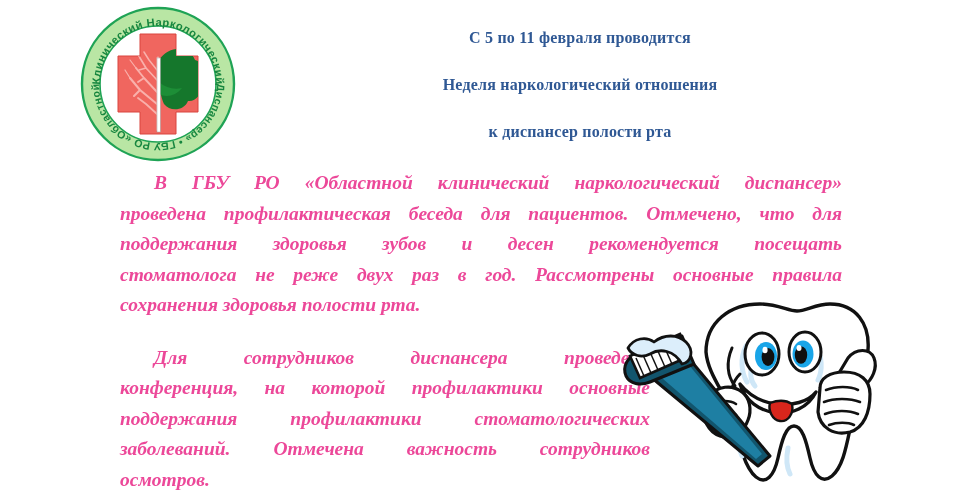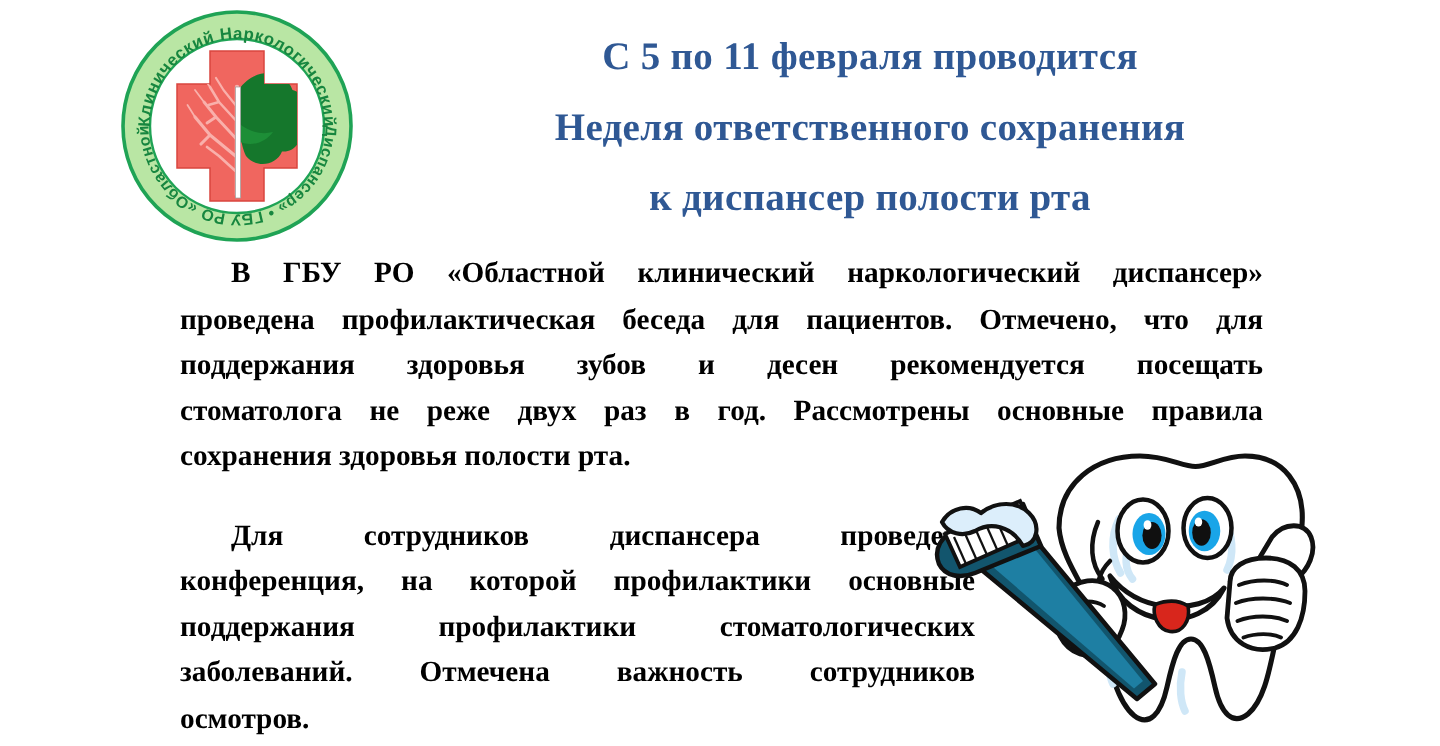--- a/index.html
+++ b/index.html
@@ -30,40 +30,41 @@
   #heading-block {
     position: absolute;
     left: 250px;
     top: 14px;
     width: 660px;
     text-align: center;
   }
   .heading-line {
     color: #2f5894;
     font-weight: bold;
-    font-size: 26px;
+    font-size: 16px;
     line-height: 47px;
     letter-spacing: 0.2px;
     white-space: nowrap;
   }
 
   
   #body-block {
     position: absolute;
     left: 120px;
     top: 168px;
     width: 722px;
   }
   .para {
-    color: #000000;
+    color: #ec4899;
     font-weight: bold;
     font-size: 19.5px;
     line-height: 30.5px;
     text-align: justify;
     margin: 0;
+    font-style: italic;
   }
   .para .ln {
     display: block;
     text-align: justify;
     text-align-last: justify;
     white-space: nowrap;
   }
   .para .ln.last {
     text-align-last: left;
   }
@@ -135,21 +136,21 @@
                  C84,96 82,88 81,78 Z" fill="#15772c"></path>
         <path d="M81,78 C88,84 96,86 104,84 C98,92 88,94 81,90 Z" fill="#1d8e37"></path>
         <rect x="79" y="54" width="3.4" height="74" fill="#ffffff"></rect>
         <rect x="79" y="54" width="3.4" height="74" fill="none" stroke="#9e9e9e" stroke-width="0.5"></rect>
       </g>
     </svg>
   </div>
 
   <div id="heading-block">
     <div class="heading-line">С 5 по 11 февраля проводится</div>
-    <div class="heading-line">Неделя ответственного сохранения</div>
+    <div class="heading-line">Неделя наркологический отношения</div>
     <div class="heading-line">к диспансер полости рта</div>
   </div>
 
   <div id="body-block">
 
     <p class="para" id="para-1">
       <span class="ln"><span class="ind"></span><span>В ГБУ РО «Областной клинический наркологический диспансер»</span></span>
       <span class="ln">проведена профилактическая беседа для пациентов. Отмечено, что для</span>
       <span class="ln">поддержания здоровья зубов и десен рекомендуется посещать</span>
       <span class="ln">стоматолога не реже двух раз в год. Рассмотрены основные правила</span>

